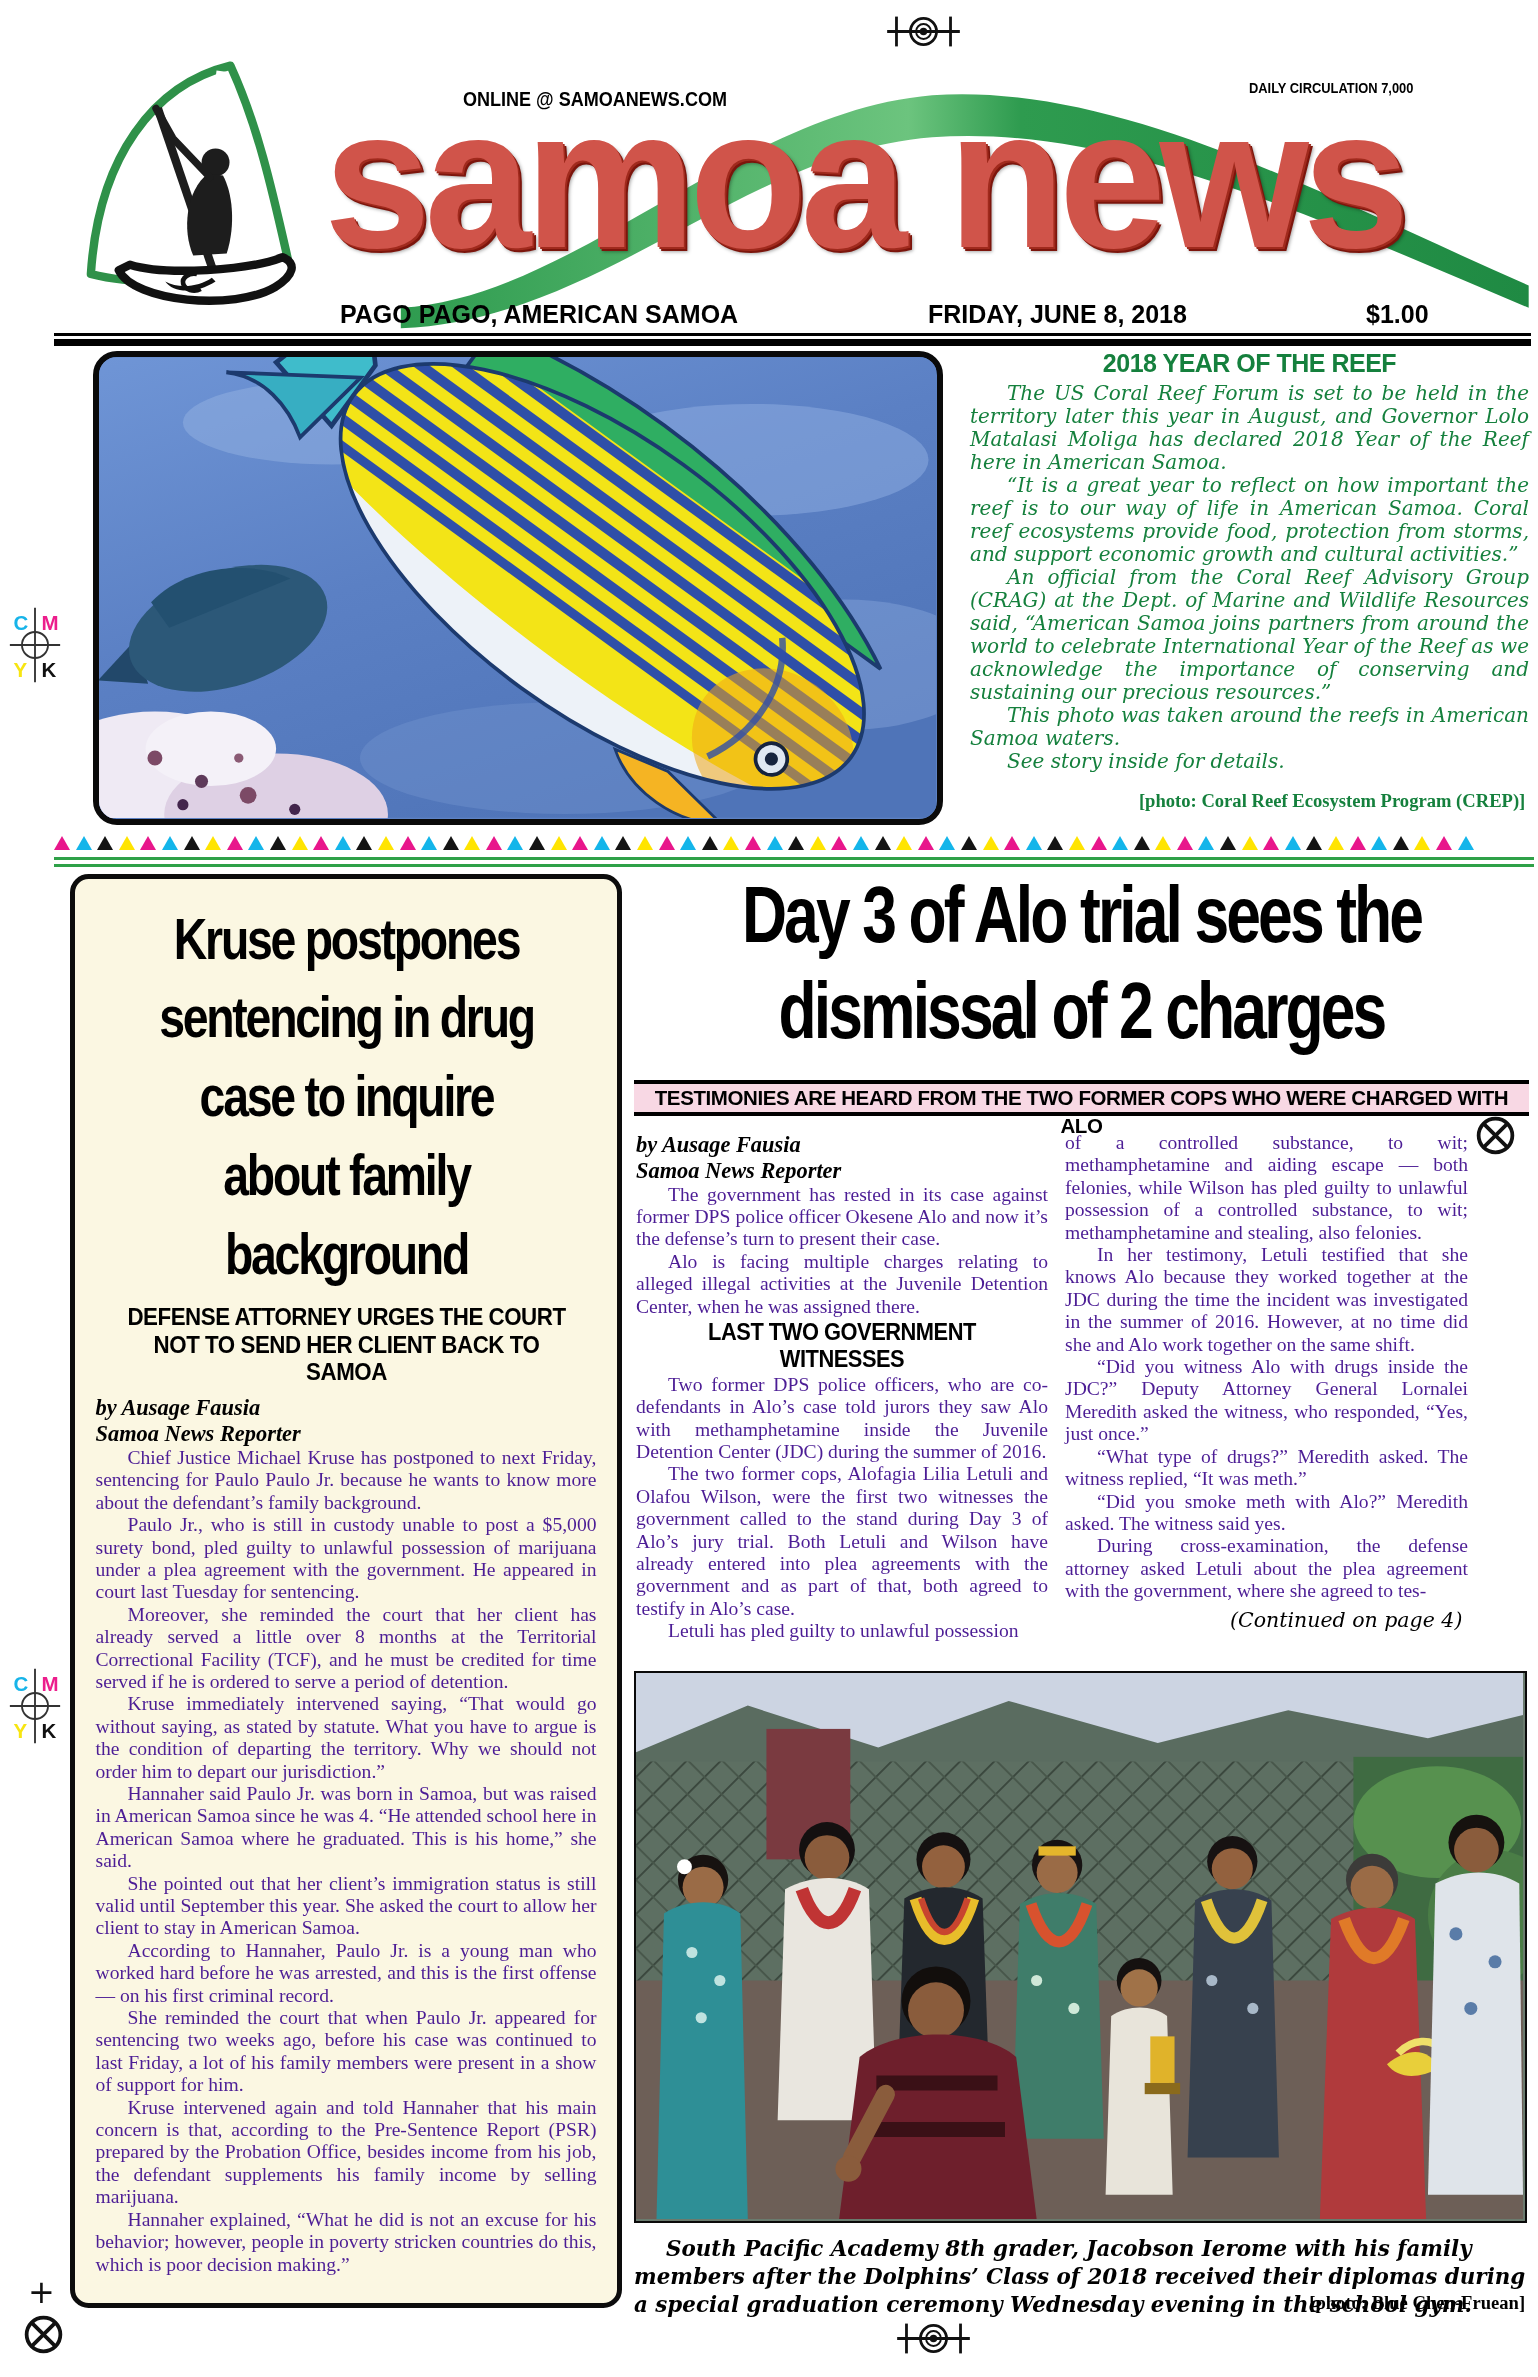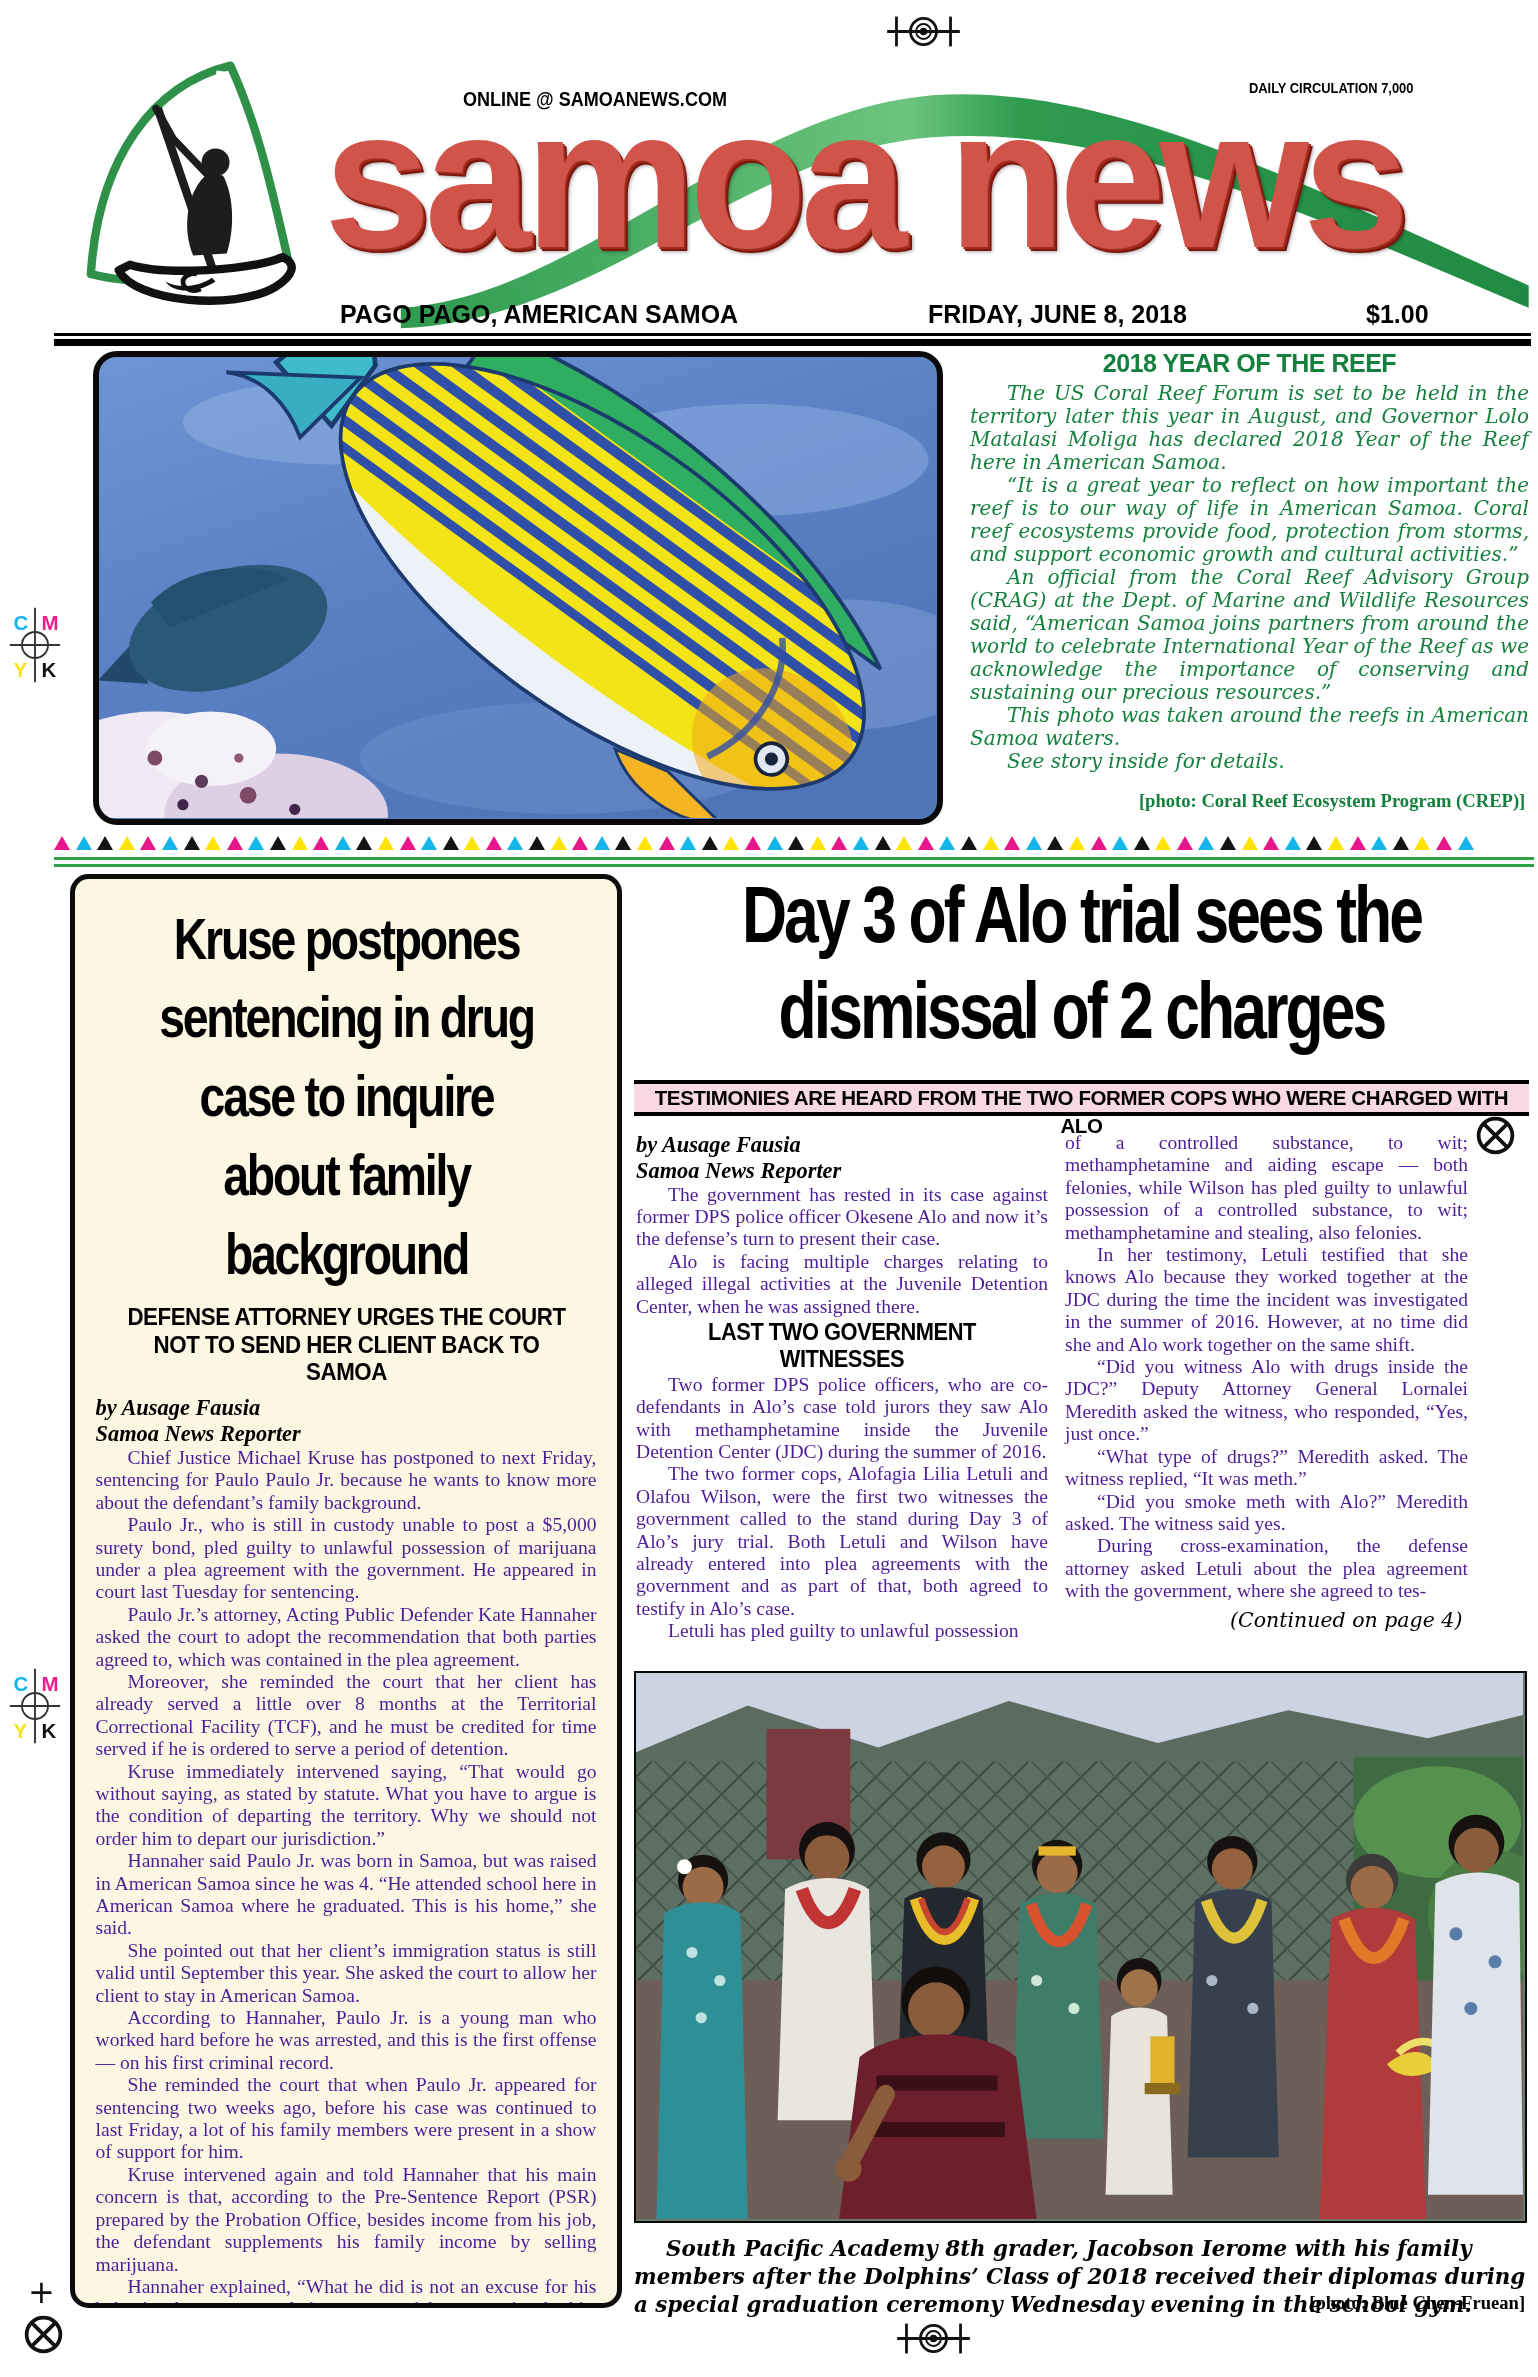--- a/index.html
+++ b/index.html
@@ -239,21 +239,20 @@
   </svg>
 
   <div class="kruse">
     <h1>Kruse postpones sentencing in drug case to inquire about family background</h1>
     <div class="subhead">DEFENSE ATTORNEY URGES THE COURT NOT TO SEND HER CLIENT BACK TO SAMOA</div>
     <div class="byline">by Ausage Fausia</div>
     <div class="byline">Samoa News Reporter</div>
     <div class="serifbody">
         <p>Chief Justice Michael Kruse has postponed to next Friday, sentencing for Paulo Paulo Jr. because he wants to know more about the defendant’s family background.</p>
         <p>Paulo Jr., who is still in custody unable to post a $5,000 surety bond, pled guilty to unlawful possession of marijuana under a plea agreement with the government. He appeared in court last Tuesday for sentencing.</p>
-        <p>Paulo Jr.’s attorney, Acting Public Defender Kate Hannaher asked the court to adopt the recommendation that both parties agreed to, which was contained in the plea agreement.</p>
         <p>Moreover, she reminded the court that her client has already served a little over 8 months at the Territorial Correctional Facility (TCF), and he must be credited for time served if he is ordered to serve a period of detention.</p>
         <p>Kruse immediately intervened saying, “That would go without saying, as stated by statute. What you have to argue is the condition of departing the territory. Why we should not order him to depart our jurisdiction.”</p>
         <p>Hannaher said Paulo Jr. was born in Samoa, but was raised in American Samoa since he was 4. “He attended school here in American Samoa where he graduated. This is his home,” she said.</p>
         <p>She pointed out that her client’s immigration status is still valid until September this year. She asked the court to allow her client to stay in American Samoa.</p>
         <p>According to Hannaher, Paulo Jr. is a young man who worked hard before he was arrested, and this is the first offense — on his first criminal record.</p>
         <p>She reminded the court that when Paulo Jr. appeared for sentencing two weeks ago, before his case was continued to last Friday, a lot of his family members were present in a show of support for him.</p>
         <p>Kruse intervened again and told Hannaher that his main concern is that, according to the Pre-Sentence Report (PSR) prepared by the Probation Office, besides income from his job, the defendant supplements his family income by selling marijuana.</p>
         <p>Hannaher explained, “What he did is not an excuse for his behavior; however, people in poverty stricken countries do this, which is poor decision making.”</p>
       </div>
 

